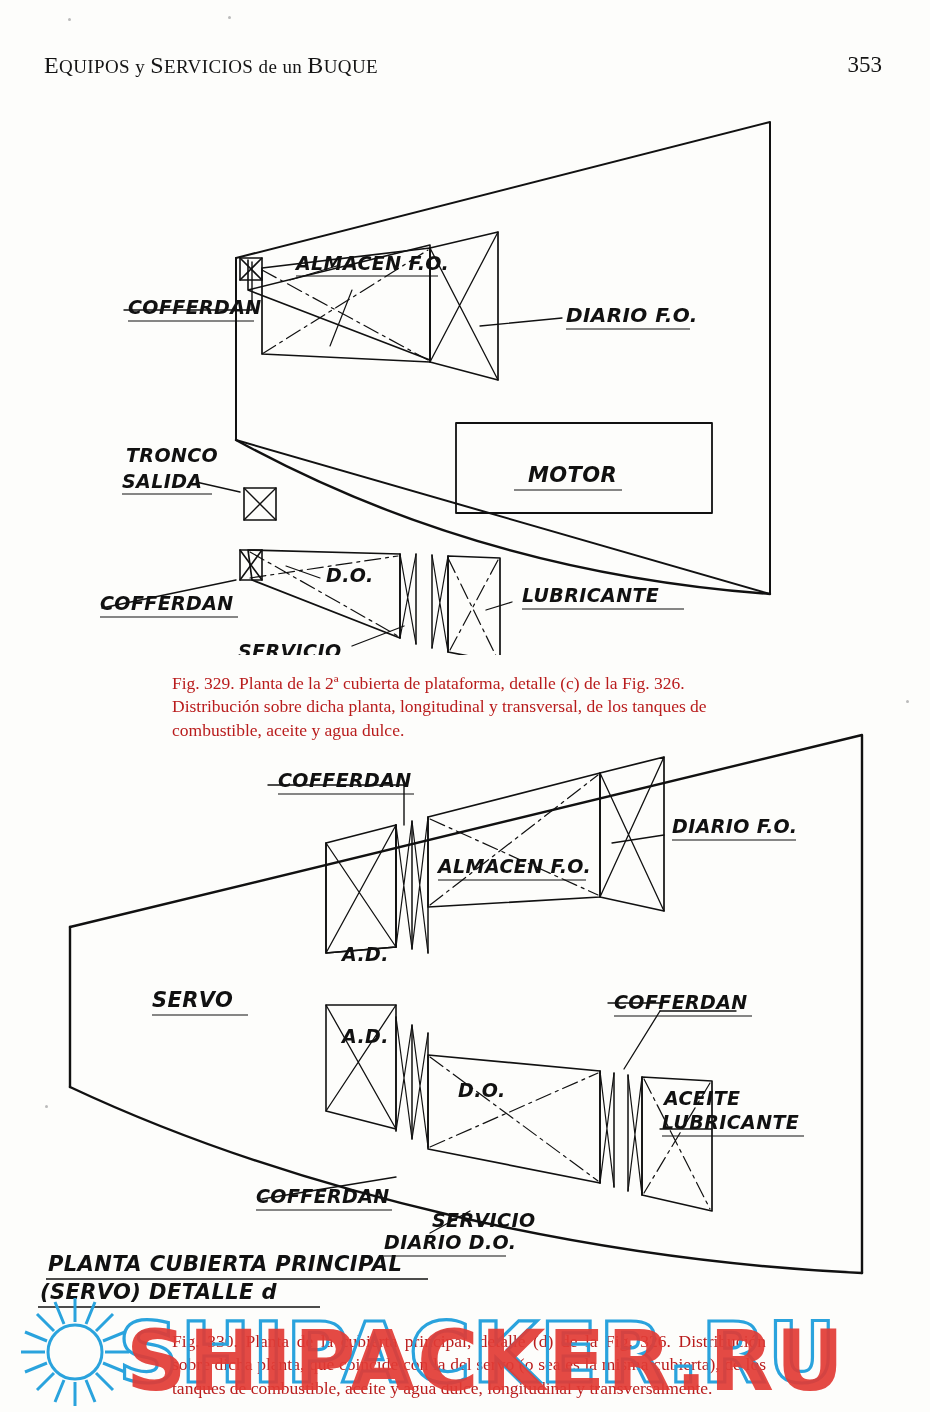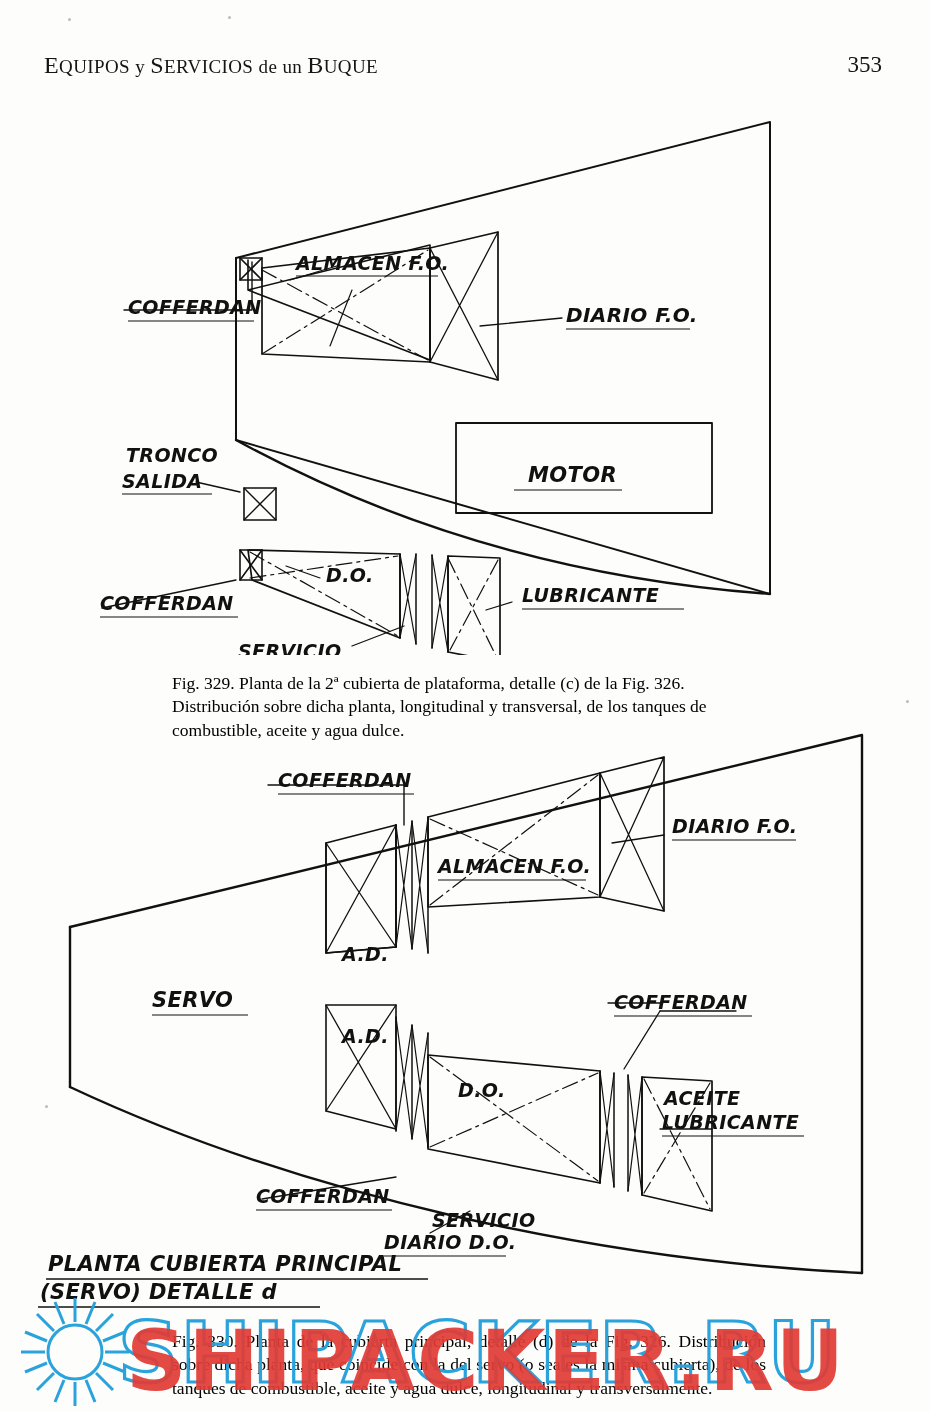--- a/index.html
+++ b/index.html
@@ -37,21 +37,21 @@
     font-size: 23px;
     color: #151515;
   }
 
   
   .caption {
     position: absolute;
     font-size: 17.5px;
     line-height: 1.33;
     text-align: justify;
-    color: #000000;
+    color: #b91c1c;
   }
   .caption-1 { top: 672px; left: 172px; width: 580px; text-align: left;}
   .caption-2 { top: 1330px; left: 172px; width: 594px; }
 
   
   .figure {
     position: absolute;
     left: 0;
     width: 740px;
   }

